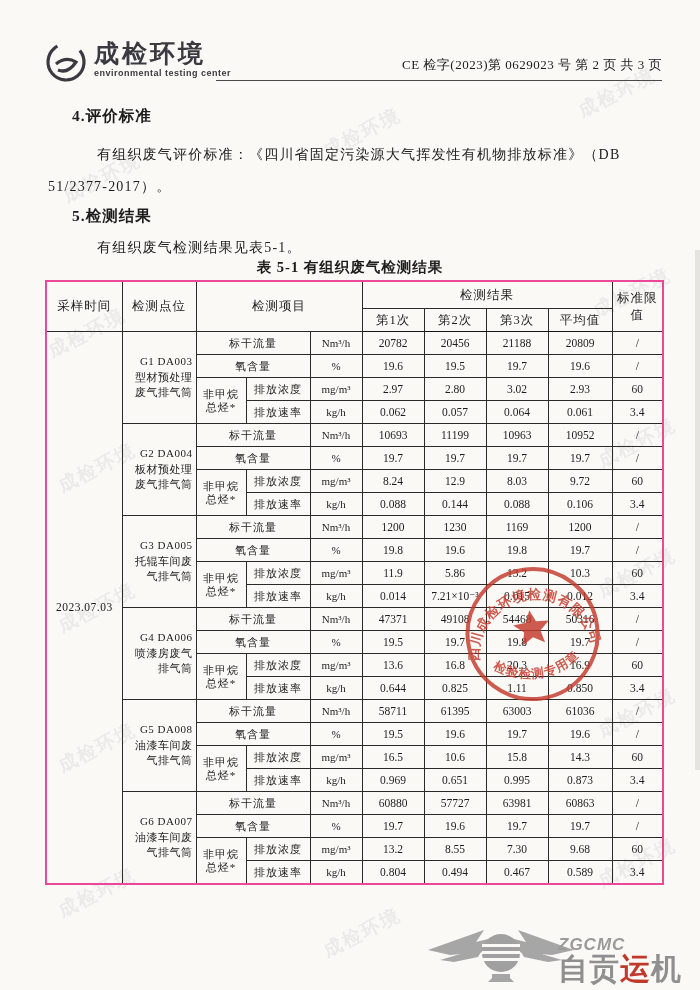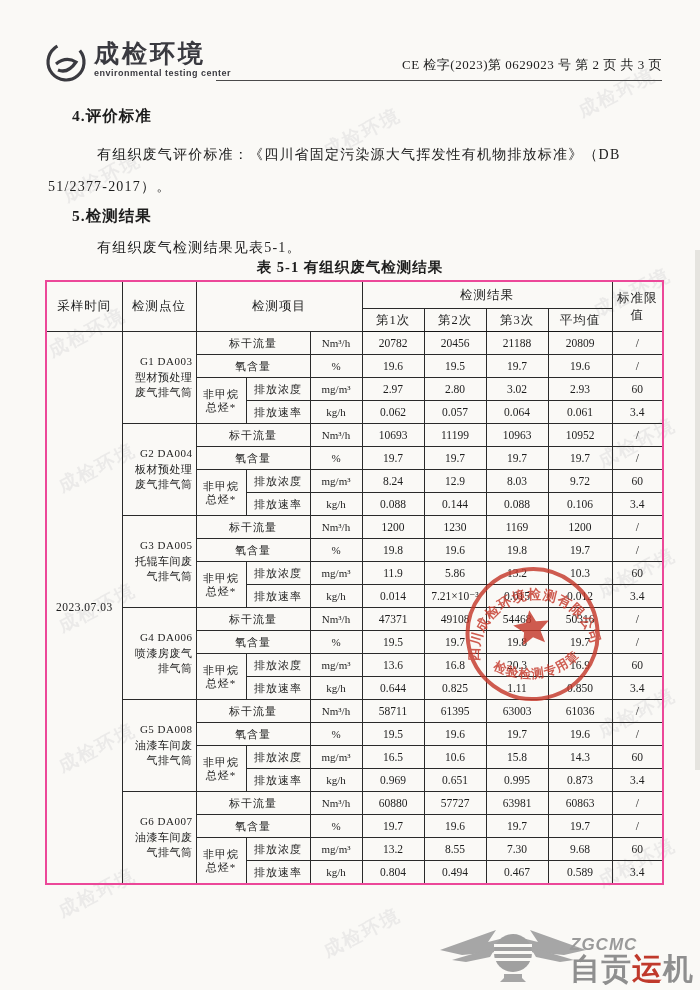--- a/index.html
+++ b/index.html
@@ -35,21 +35,21 @@
   .rpt td.pt{font-size:11px;line-height:1.45;letter-spacing:.5px;padding:0 3px;text-align:right;}
   .rpt td.lb{font-size:11px;letter-spacing:1px;}
   .rpt td.un{font-size:11px;}
   .rpt td.tm{font-size:11.5px;letter-spacing:.5px;margin-left:12px;}
   
   .notes{position:absolute;left:46px;right:36px;top:872px;font-size:12.3px;line-height:20px;letter-spacing:.4px;}
   .notes div{white-space:nowrap;}
   
   .stamp{position:absolute;left:447px;top:558px;opacity:.82;transform:rotate(-8deg);pointer-events:none;}
   
-  .footer-logo{position:absolute;right:6px;bottom:6px;display:flex;align-items:flex-end;}
+  .footer-logo{position:absolute;right:18px;bottom:6px;display:flex;align-items:flex-end;}
   .fl-texts{margin-left:-18px;display:flex;flex-direction:column;align-items:flex-start;}
   .fl-en{font-family:"Liberation Sans","DejaVu Sans",sans-serif;font-weight:bold;font-style:italic;
          font-size:17px;color:#9a9a9a;letter-spacing:1px;line-height:1;}
   .fl-cn{font-family:"Liberation Sans","DejaVu Sans",sans-serif;font-weight:bold;
          font-size:30px;line-height:1.05;letter-spacing:1px;color:#8f8f8f;}
   .fl-cn .red{color:#c0392b;}
   .scan-edge{position:absolute;right:0;top:250px;width:5px;height:520px;background:#d7d5d0;opacity:.6;}
 </style>
 </head>
 <body>

